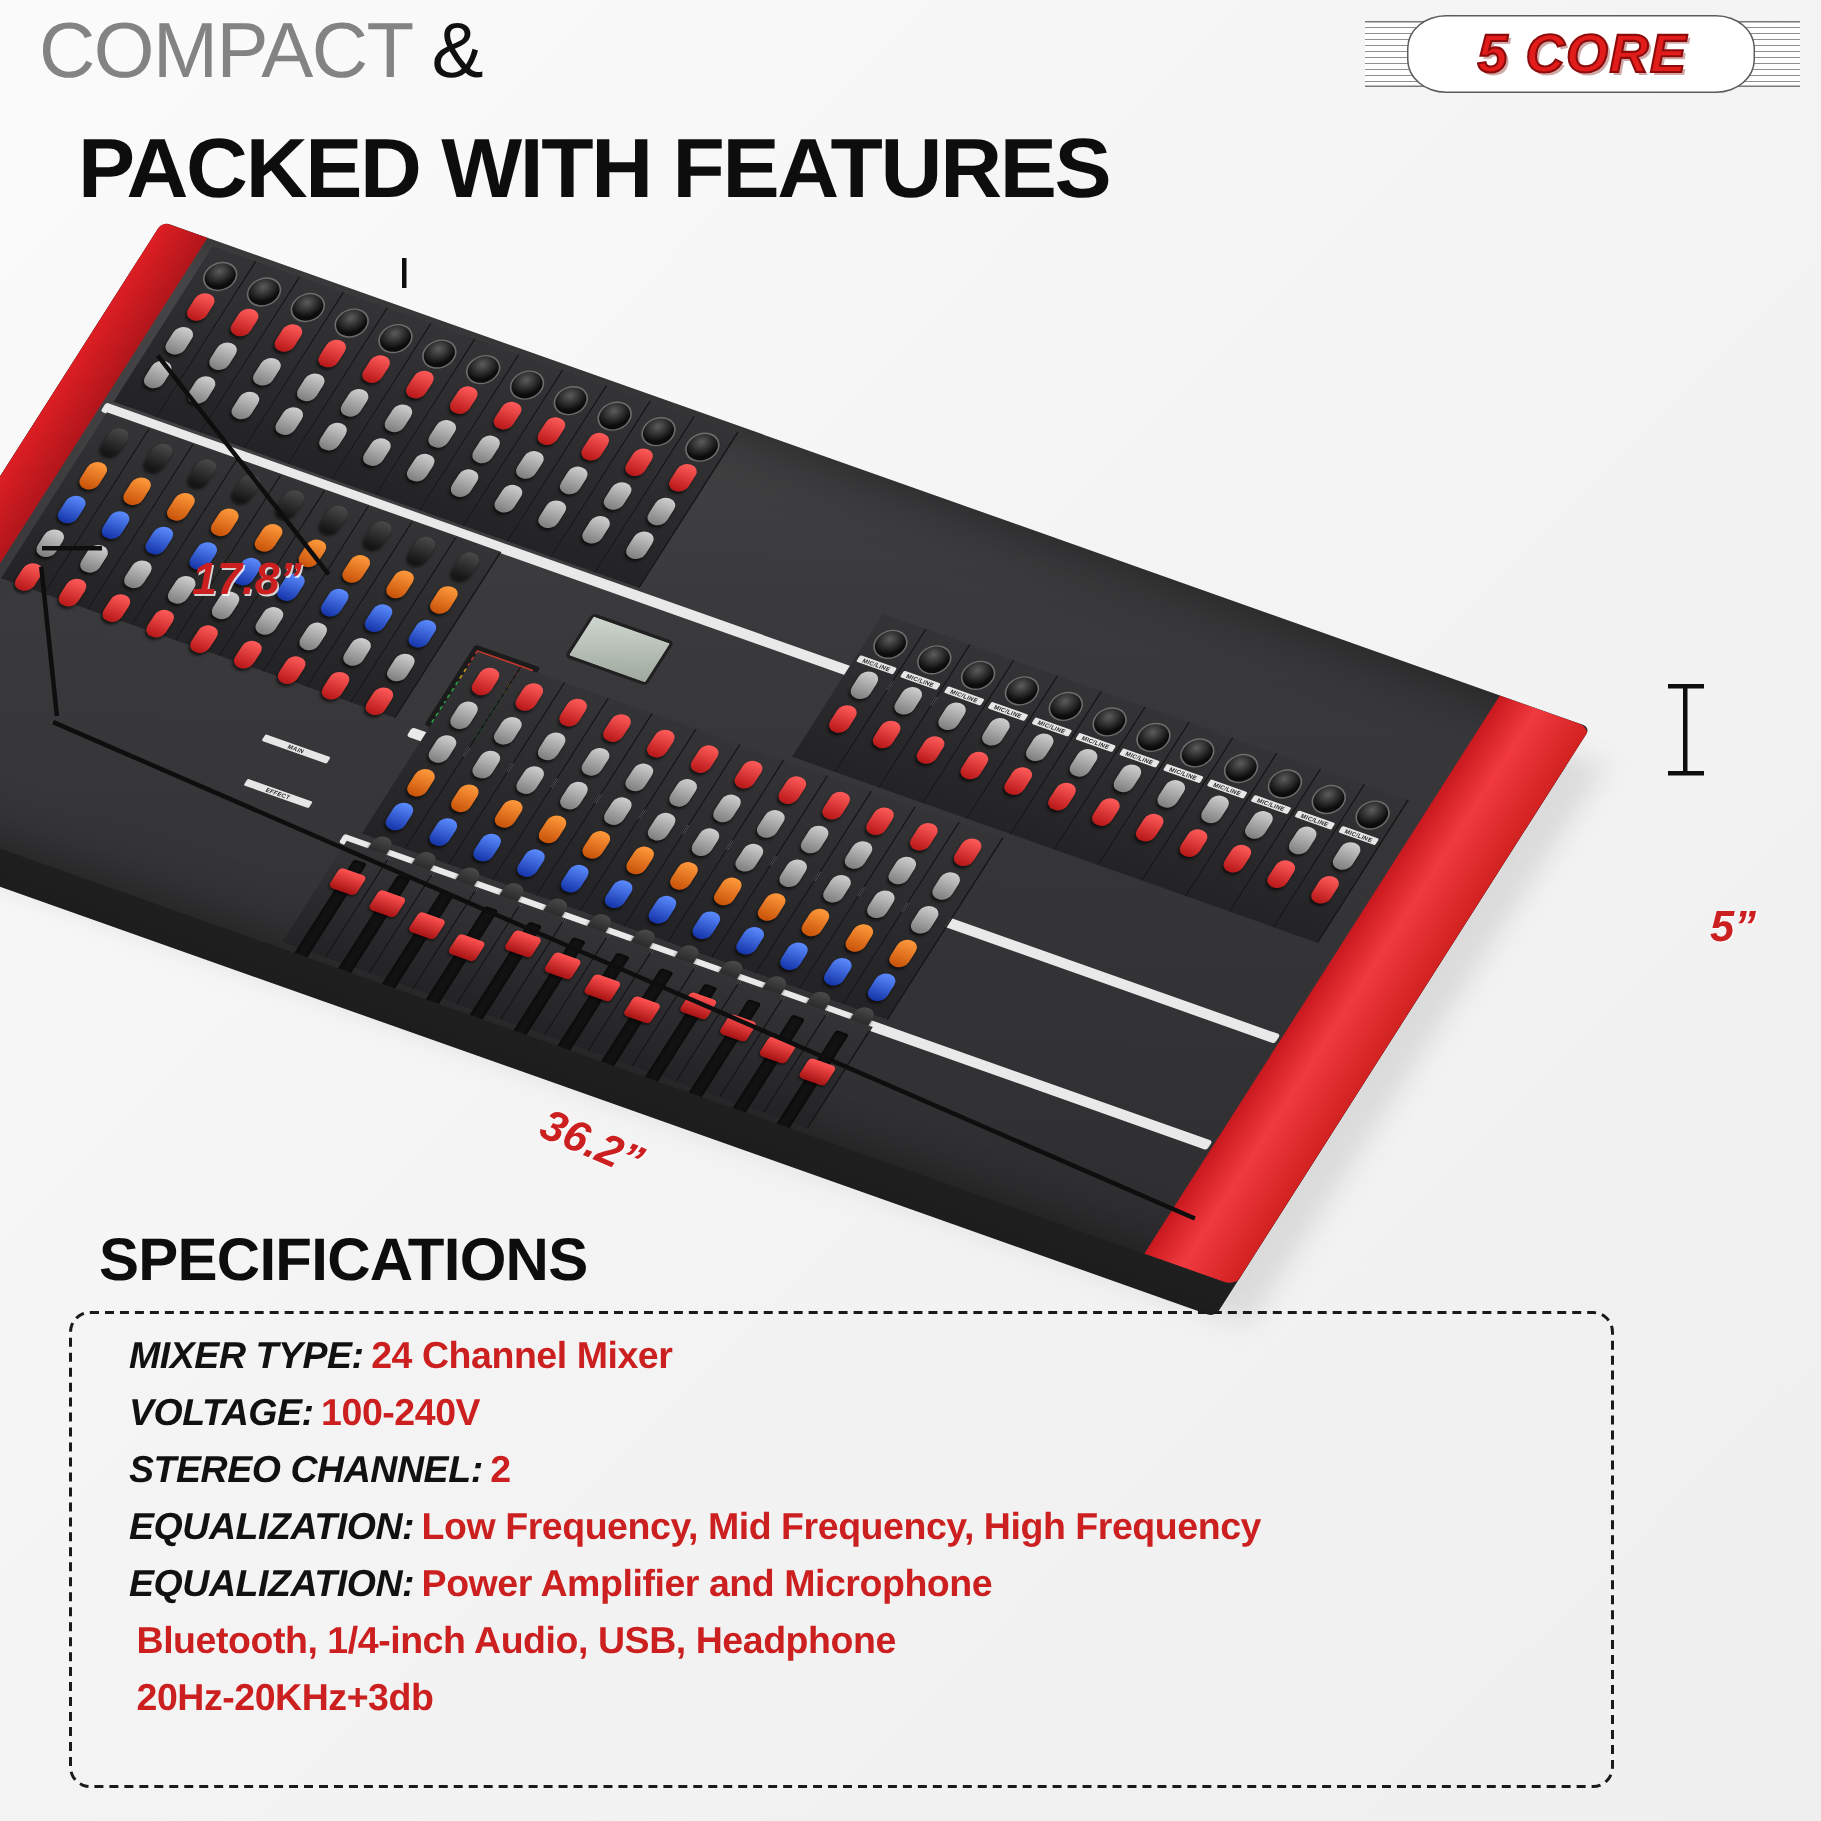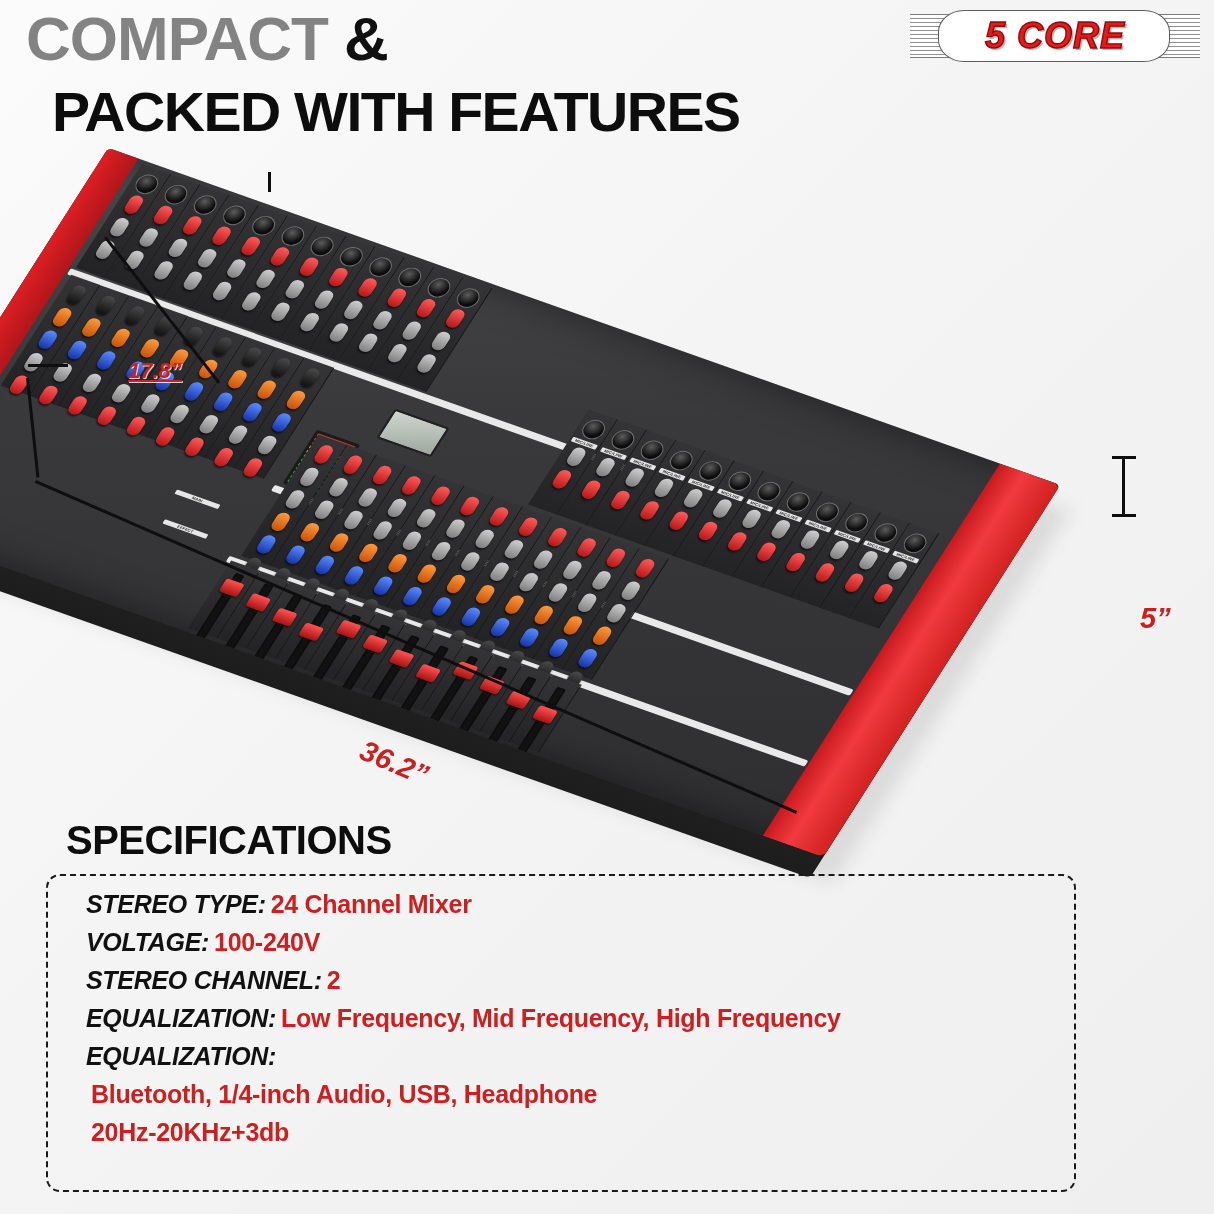--- a/index.html
+++ b/index.html
@@ -8,21 +8,21 @@
     font-family: "Liberation Sans", sans-serif;
     background: linear-gradient(135deg, #fbfbfb 0%, #f4f4f4 45%, #efefef 100%);
     position: relative;
     overflow: hidden;
   }
 
   
   #header { position: absolute; left: 0; top: 0; width: 1214px; height: 160px; }
   .hl1 {
     position: absolute; left: 26px; top: 8px;
-    font-size: 62px; font-weight: 700; letter-spacing: -1px;
+    font-size: 52px; font-weight: 400; letter-spacing: -1px;
     white-space: nowrap; line-height: 1;
   }
   .hl1 .grey { color: #838383; }
   .hl1 .blk  { color: #101010; }
   .hl2 {
     position: absolute; left: 52px; top: 84px;
     font-size: 56px; font-weight: 800; color: #0d0d0d;
     letter-spacing: -1.5px; white-space: nowrap; line-height: 1;
     transform: scaleX(1.02); transform-origin: left center;
   }
@@ -142,21 +142,21 @@
   .vu i:nth-child(-n+3) { background: #e23b2f; }
   .vu i:nth-child(4), .vu i:nth-child(5) { background: #e8b21f; }
 
   
   .dimline { position: absolute; background: #0e0e0e; }
   .dim-label {
     position: absolute; color: #cc1f1f; font-weight: 800;
     font-style: italic; white-space: nowrap;
     text-shadow: 1px 1px 0 rgba(255,255,255,.8);
   }
-  #dim-width-label  { left: 128px; top: 208px; font-size: 22px; text-decoration: underline; }
+  #dim-width-label  { left: 128px; top: 220px; font-size: 30px; }
   #dim-length-label { left: 368px; top: 584px; font-size: 29px; transform: rotate(23deg); transform-origin: left top; }
   #dim-height-label { left: 1140px; top: 452px; font-size: 29px; }
 
   
   #spec-heading {
     position: absolute; left: 66px; top: 818px;
     font-size: 40px; font-weight: 800; color: #0d0d0d; letter-spacing: -.5px;
   }
   #spec-box {
     position: absolute; left: 46px; top: 874px; width: 1030px; height: 318px;
@@ -637,37 +637,38 @@
   <div class="dimline" style="left:1112px; top:306px; width:24px; height:2.5px;"></div>
   <div class="dimline" style="left:1112px; top:364px; width:24px; height:2.5px;"></div>
   <div id="dim-height-label" class="dim-label">5”</div>
 </div>
 
 <div id="spec-heading">SPECIFICATIONS</div>
 
 <div id="spec-box">
   <div id="spec-list">
       <div class="spec-row">
-        <span class="spec-label">STEREO TYPE:</span>
+        <span class="spec-label">MIXER TYPE:</span>
         <span class="spec-value">24 Channel Mixer</span>
       </div>
       <div class="spec-row">
         <span class="spec-label">VOLTAGE:</span>
         <span class="spec-value">100-240V</span>
       </div>
       <div class="spec-row">
         <span class="spec-label">STEREO CHANNEL:</span>
         <span class="spec-value">2</span>
       </div>
       <div class="spec-row">
         <span class="spec-label">EQUALIZATION:</span>
         <span class="spec-value">Low Frequency, Mid Frequency, High Frequency</span>
       </div>
       <div class="spec-row">
         <span class="spec-label">EQUALIZATION:</span>
+        <span class="spec-value">Power Amplifier and Microphone</span>
       </div>
       <div class="spec-row">
         <span class="spec-value">Bluetooth, 1/4-inch Audio, USB, Headphone</span>
       </div>
       <div class="spec-row">
         <span class="spec-value">20Hz-20KHz+3db</span>
       </div>
     </div>
 </div>
 

